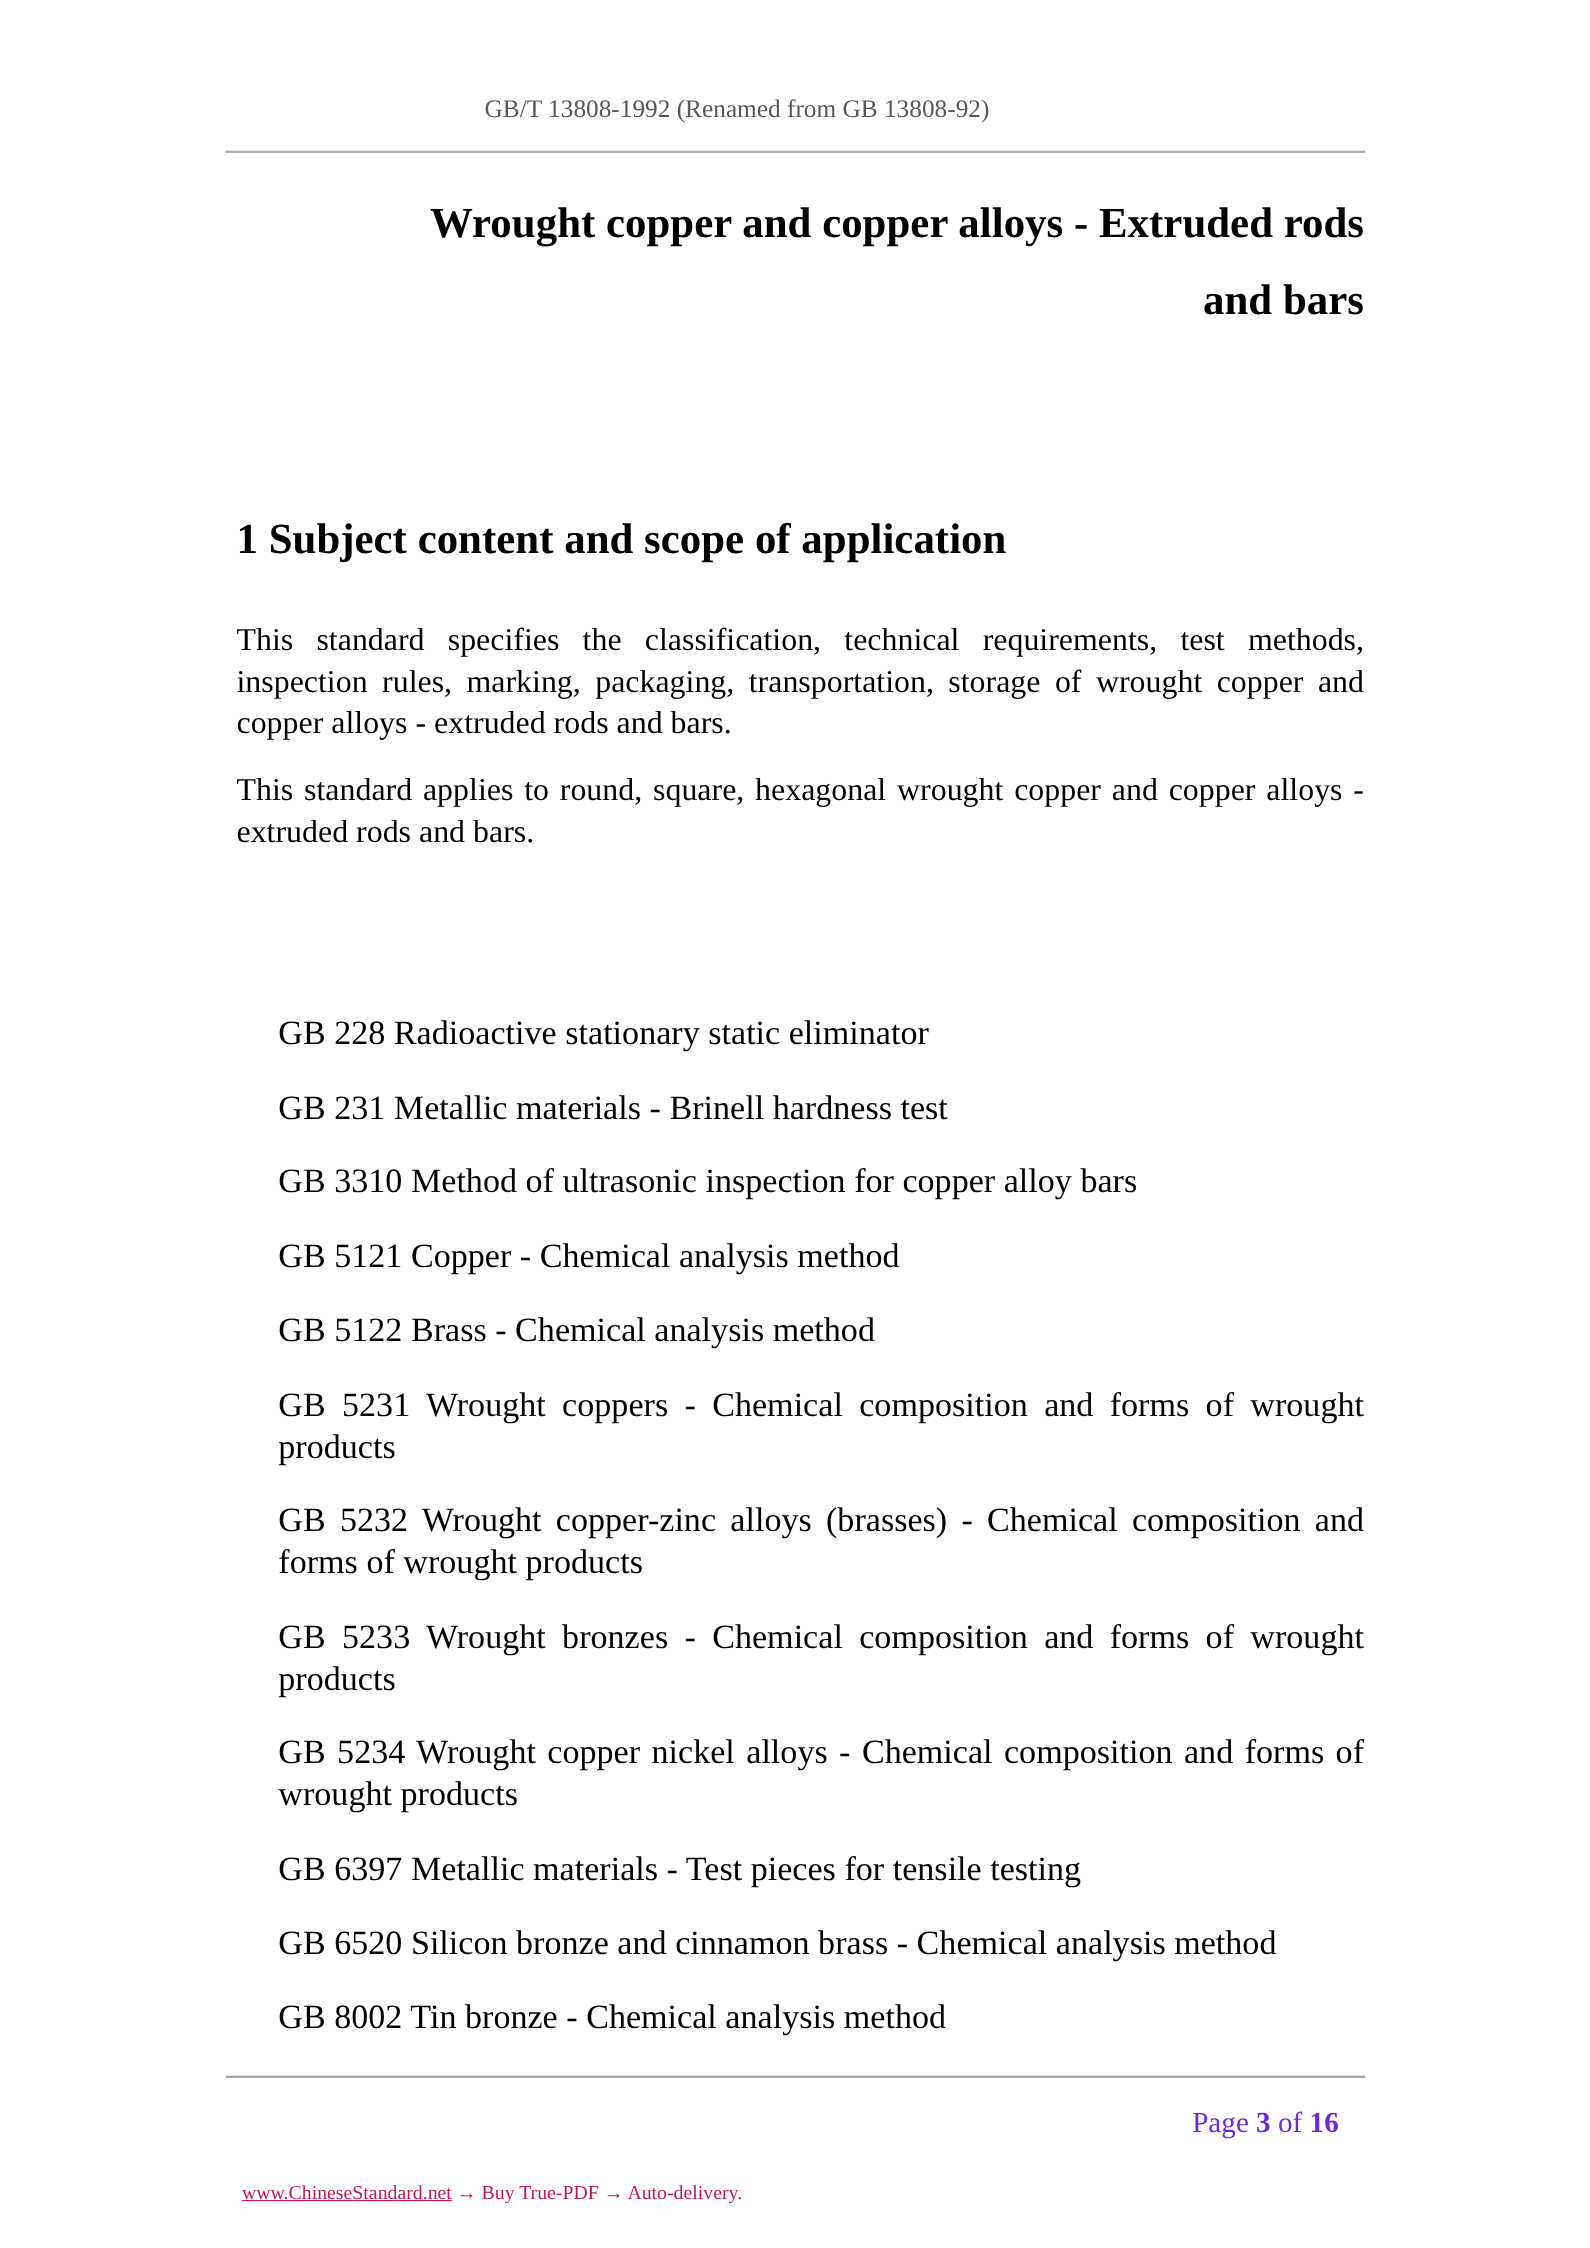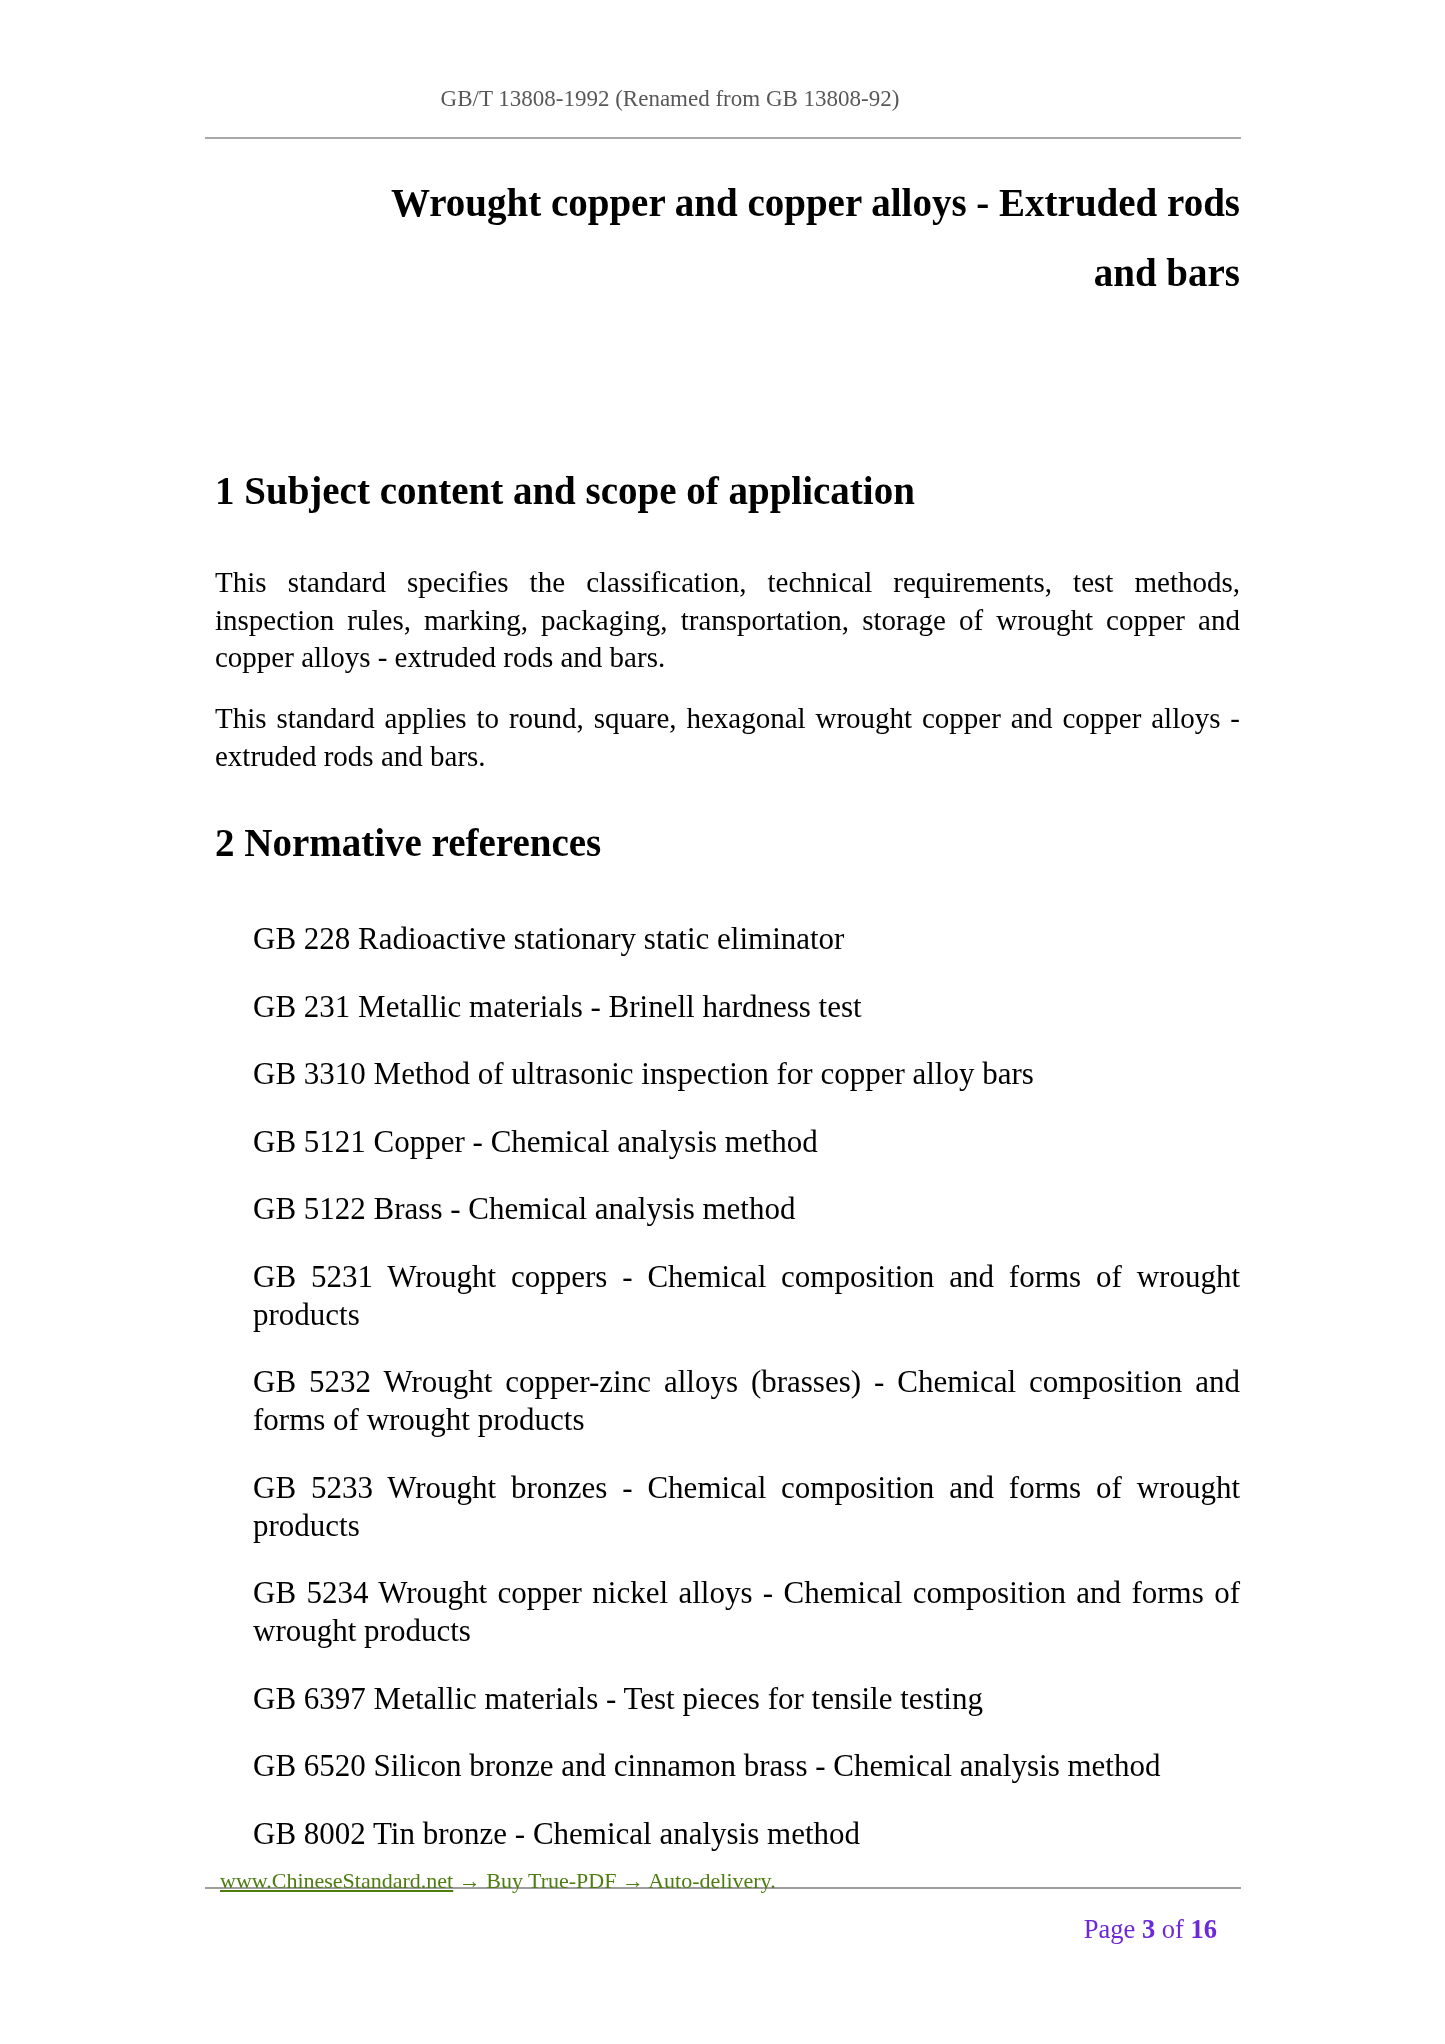--- a/index.html
+++ b/index.html
@@ -59,24 +59,24 @@
     top: 920px; left: 253px; width: 987px;
   }
   .ref-item {
     font-size: 31px;
     line-height: 38px;
     text-align: justify;
     margin-bottom: 29.5px;
   }
   .footer-left {
     position: absolute;
-    top: 1864px; left: 220px;
-    font-size: 22px;
+    top: 1976px; left: 220px;
+    font-size: 18px;
     line-height: 34px;
-    color: #4d7c0f;
+    color: #be185d;
   }
   .footer-link { text-decoration: underline; cursor: pointer; }
   .footer-right {
     position: absolute;
     top: 1912px; right: 228px;
     font-size: 26.5px;
     line-height: 34px;
     color: #6d28d9;
     white-space: nowrap;
   }
@@ -93,21 +93,20 @@
   <div class="doc-title">
     <div>Wrought copper and copper alloys - Extruded rods</div>
     <div>and bars</div>
   </div>
 
   <div class="h1" id="heading-1">1 Subject content and scope of application</div>
 
   <div class="para" id="para-1">This standard specifies the classification, technical requirements, test methods, inspection rules, marking, packaging, transportation, storage of wrought copper and copper alloys - extruded rods and bars.</div>
   <div class="para" id="para-2">This standard applies to round, square, hexagonal wrought copper and copper alloys - extruded rods and bars.</div>
 
-  <div class="h1" id="heading-2">2 Normative references</div>
 
   <div class="refs">
     <div class="ref-item">GB 228 Radioactive stationary static eliminator</div>
     <div class="ref-item">GB 231 Metallic materials - Brinell hardness test</div>
     <div class="ref-item">GB 3310 Method of ultrasonic inspection for copper alloy bars</div>
     <div class="ref-item">GB 5121 Copper - Chemical analysis method</div>
     <div class="ref-item">GB 5122 Brass - Chemical analysis method</div>
     <div class="ref-item">GB 5231 Wrought coppers - Chemical composition and forms of wrought products</div>
     <div class="ref-item">GB 5232 Wrought copper-zinc alloys (brasses) - Chemical composition and forms of wrought products</div>
     <div class="ref-item">GB 5233 Wrought bronzes - Chemical composition and forms of wrought products</div>

